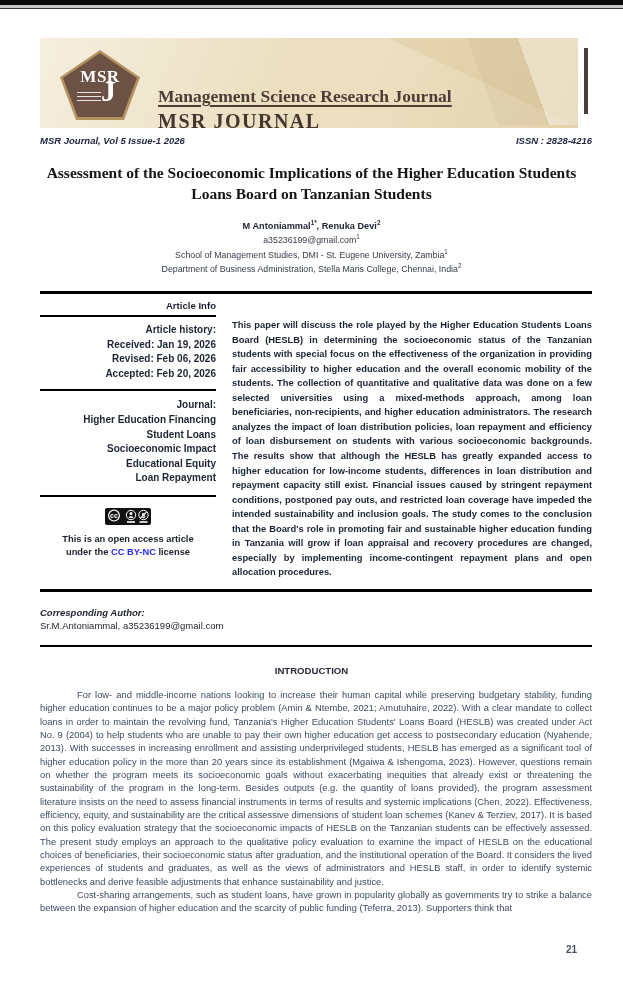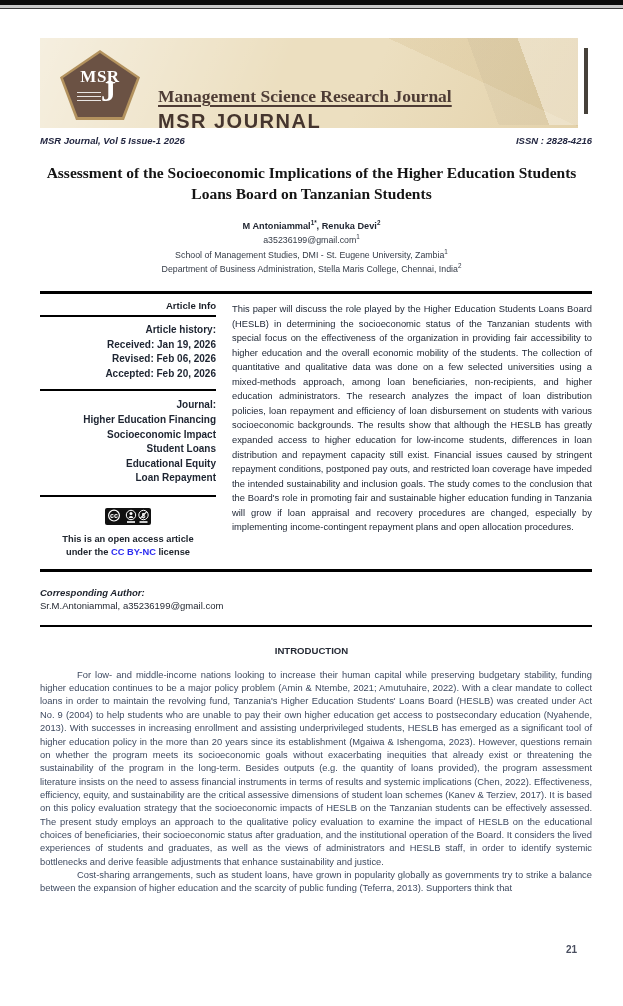--- a/index.html
+++ b/index.html
@@ -24,21 +24,21 @@
           clip-path:polygon(50% 0,100% 39%,80% 100%,20% 100%,0 39%);}
   .logo-msr{position:absolute;top:17px;left:0;width:100%;text-align:center;
           font-family:"Liberation Serif",serif;font-weight:bold;font-size:17px;color:#fff;letter-spacing:.5px;}
   .logo-j{position:absolute;top:24px;left:41px;font-family:"Liberation Serif",serif;
           font-weight:bold;font-size:30px;color:#fff;}
   .logo-lines{position:absolute;top:42px;left:17px;width:24px;height:10px;opacity:.85;
           background:repeating-linear-gradient(#fff 0 1.5px, transparent 1.5px 4px);}
   .banner-text{position:absolute;left:118px;top:36px;width:410px;margin-top:12px;}
   .banner-title{font-family:"Liberation Serif",serif;font-weight:bold;font-size:17.5px;color:#4e3c35;
           text-decoration:underline;text-decoration-thickness:2px;text-underline-offset:3px;white-space:nowrap;}
-  .banner-subtitle{font-family:Liberation Sans, sans-serif;font-weight:bold;font-size:20px;
+  .banner-subtitle{font-family:Liberation Serif, serif;font-weight:bold;font-size:20px;
           color:#45352e;letter-spacing:1.5px;margin-top:3px;}
   
   .meta-row{display:flex;justify-content:space-between;margin:7px 31px 0 40px;
           font-size:9.5px;font-weight:bold;font-style:italic;color:#232741;}
   
   .article-title{margin:16px auto 0;width:548px;text-align:center;font-size:15.5px;
           font-weight:bold;color:#151515;line-height:1.38;font-family:Liberation Serif, serif;}
   .authors{margin-top:14px;text-align:center;font-weight:bold;font-size:9.2px;color:#1f2430;}
   .authors sup,.email sup,.affil sup{font-size:6.3px;}
   .email,.affil{text-align:center;font-size:8.8px;color:#343b47;margin-top:2.5px;}
@@ -50,21 +50,21 @@
   .col-gap{width:16px;}
   .col-right{flex:1;}
   .col-hdr{font-weight:bold;font-size:9.6px;color:#1b2029;padding:6px 0 4px;border-bottom:2px solid #000;}
   .col-right .col-hdr{text-align:left;}
   .lblock{font-weight:bold;font-size:10px;color:#1d2431;line-height:14.6px;}
   .block-history{padding:6px 0 8px;border-bottom:2px solid #000;}
   .block-keywords{padding:7px 0 9px;border-bottom:2px solid #000;}
   .block-license{padding:11px 0 0;font-weight:bold;font-size:9.3px;color:#20262f;line-height:13.6px;text-align:center;}
   .cc-badge{display:inline-block;margin-bottom:3px;}
   .license-link{color:#2b2bf0;cursor:pointer;}
-  .abstract{padding-top:8px;font-weight:normal;font-size:9.35px;line-height:14.55px;
+  .abstract{padding-top:24px;font-weight:bold;font-size:9.35px;line-height:14.55px;
           text-align:justify;color:#1c2433;}
   .table-bottom-rule{height:3px;background:#000;margin-top:9px;}
   
   .correspondence{margin:5px 31px 0 40px;border-bottom:2px solid #000;padding-bottom:14px;}
   .corr-label{font-style:italic;font-weight:bold;font-size:9.5px;color:#1e222c;}
   .corr-value{font-weight:normal;font-size:9.5px;color:#1e222c;margin-top:2px;}
   
   .section-heading{text-align:center;font-weight:bold;font-size:9.6px;color:#262b36;margin-top:18px;}
   .body-text{margin:13px 31px 0 40px;}
   .body-text p{margin:0;text-indent:37px;font-size:9.35px;line-height:13.35px;
@@ -113,22 +113,22 @@
         <div class="col-hdr">Article Info</div>
         <div class="lblock block-history">
           <div>Article history:</div>
           <div>Received: Jan 19, 2026</div>
           <div>Revised: Feb 06, 2026</div>
           <div>Accepted: Feb 20, 2026</div>
         </div>
         <div class="lblock block-keywords">
           <div>Journal:</div>
           <div>Higher Education Financing</div>
+          <div>Student Loans</div>
           <div>Socioeconomic Impact</div>
-          <div>Student Loans</div>
           <div>Educational Equity</div>
           <div>Loan Repayment</div>
         </div>
         <div class="block-license">
           <span class="cc-badge">
             <svg viewBox="0 0 46 17" width="46" height="17" aria-hidden="true">
               <rect width="46" height="17" rx="2" fill="#111"></rect>
               <circle cx="9" cy="7.6" r="5.4" fill="none" stroke="#fff" stroke-width="1.2"></circle>
               <text x="9" y="10.2" font-size="7" fill="#fff" text-anchor="middle" font-weight="bold" font-family="Liberation Sans, sans-serif">cc</text>
               <circle cx="26" cy="7" r="4.7" fill="none" stroke="#fff" stroke-width="1"></circle>

